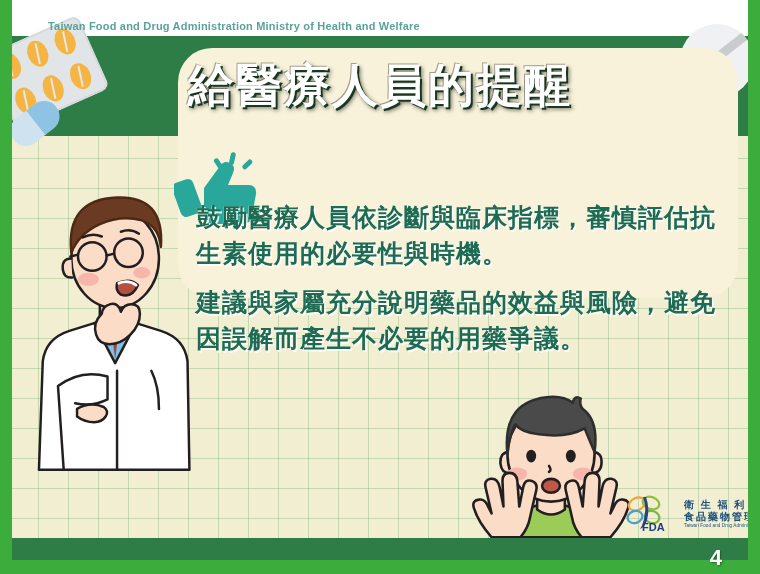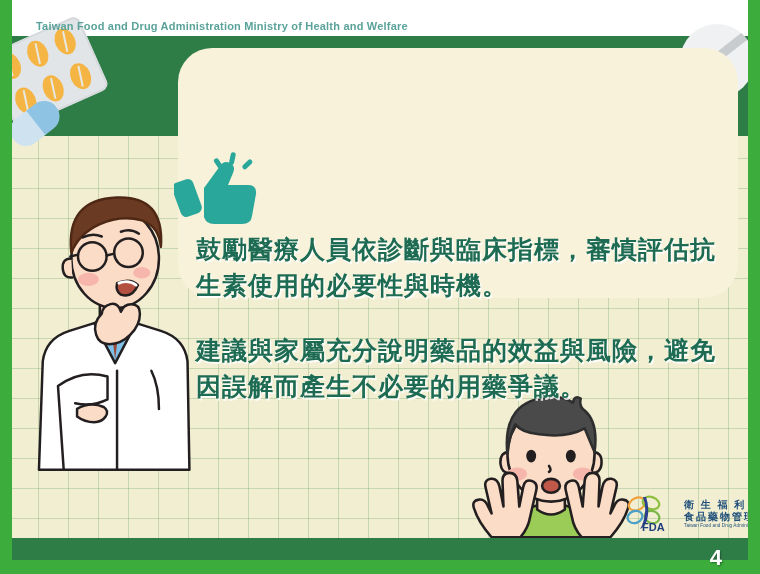--- a/index.html
+++ b/index.html
@@ -32,21 +32,21 @@
   
   .header-white {
     position: absolute;
     left: 12px; top: 0;
     width: 736px; height: 36px;
     background: #ffffff;
     z-index: 10;
   }
   .header-org {
     position: absolute;
-    left: 36px; top: 20px;
+    left: 48px; top: 20px;
     font-size: 11px;
     font-weight: bold;
     color: #5aa39a;
     letter-spacing: .2px;
     white-space: nowrap;
     z-index: 22;
   }
   .header-green {
     position: absolute;
     left: 12px; top: 36px;
@@ -185,23 +185,22 @@
   .statement {
     font-size: 25px;
     line-height: 1.42;
     font-weight: bold;
     color: #1d6b52;
     letter-spacing: 1px;
     text-shadow:
       1.5px 1.5px 0 rgba(255,255,255,.85),
       -0.5px -0.5px 0 rgba(255,255,255,.6);
     font-family: "Liberation Sans", "DejaVu Sans", sans-serif;
-    margin-top: 32px;
-  }
-  .statement + .statement { margin-top: 30px; }
+  }
+  .statement + .statement { margin-top: 14px; }
 
   
   .doctor { position: absolute; left: 18px; top: 182px; z-index: 22; }
   .boy    { position: absolute; left: 452px; top: 388px; z-index: 23; }
 
   
   .fda-logo {
     position: absolute;
     right: 16px; top: 494px;
     width: 118px; height: 40px;
@@ -234,20 +233,21 @@
 
 <div id="slide">
 
   <div class="frame-left"></div>
   <div class="frame-right"></div>
   <div class="frame-bottom"></div>
 
   <div class="header-white"></div>
   <div class="header-green"></div>
   <div class="header-org">Taiwan Food and Drug Administration  Ministry of Health and Welfare</div>
+  <div class="slide-title">給醫療人員的提醒</div>
 
   <div class="blister">
     <div class="pill" style="left:10px;  top:6px;"></div>
     <div class="pill" style="left:40px;  top:6px;"></div>
     <div class="pill" style="left:70px;  top:6px;"></div>
     <div class="pill" style="left:10px;  top:44px;"></div>
     <div class="pill" style="left:40px;  top:44px;"></div>
     <div class="pill" style="left:70px;  top:44px;"></div>
   </div>
   <div class="capsule">

